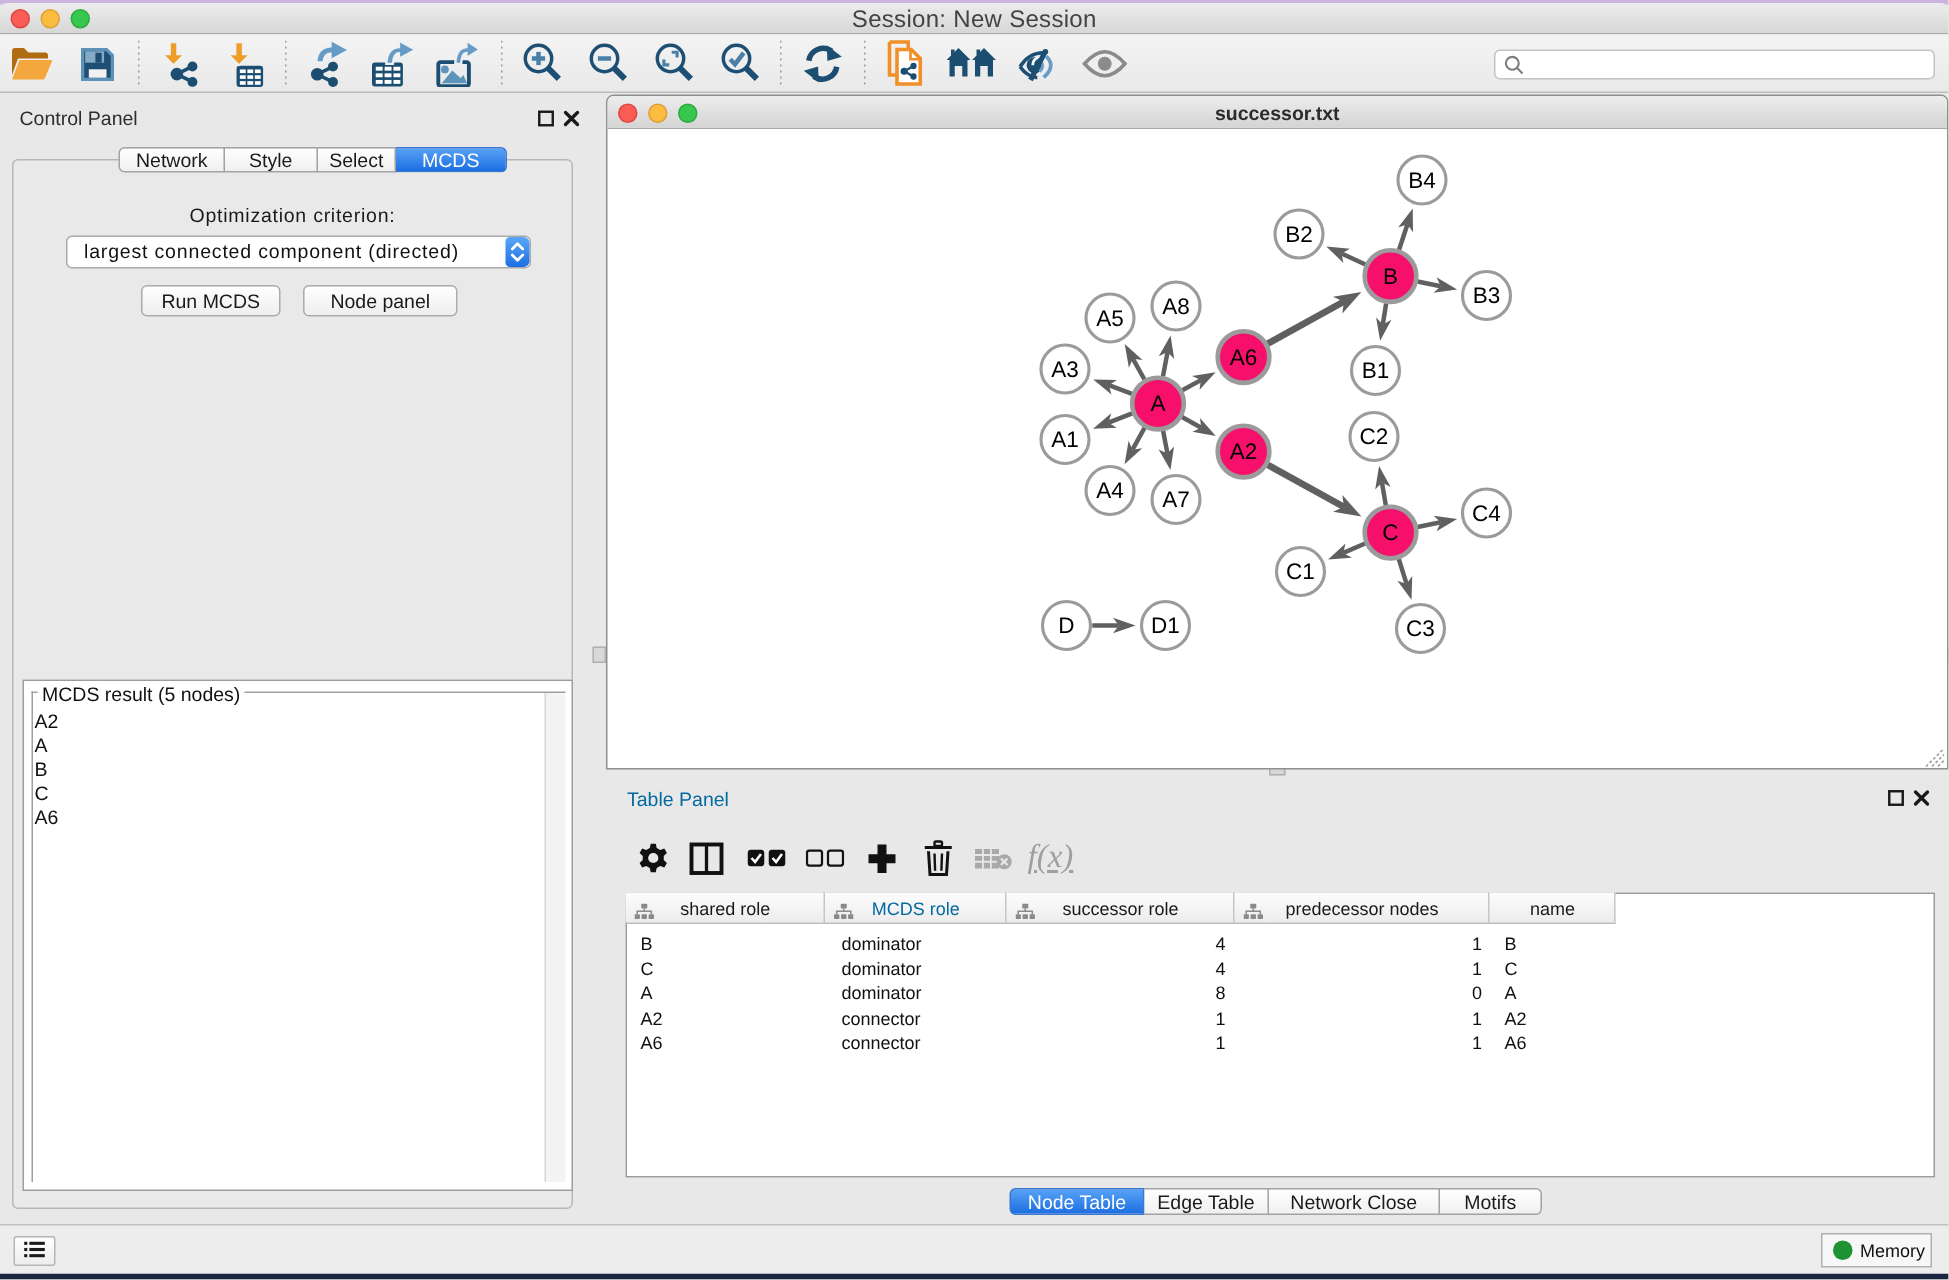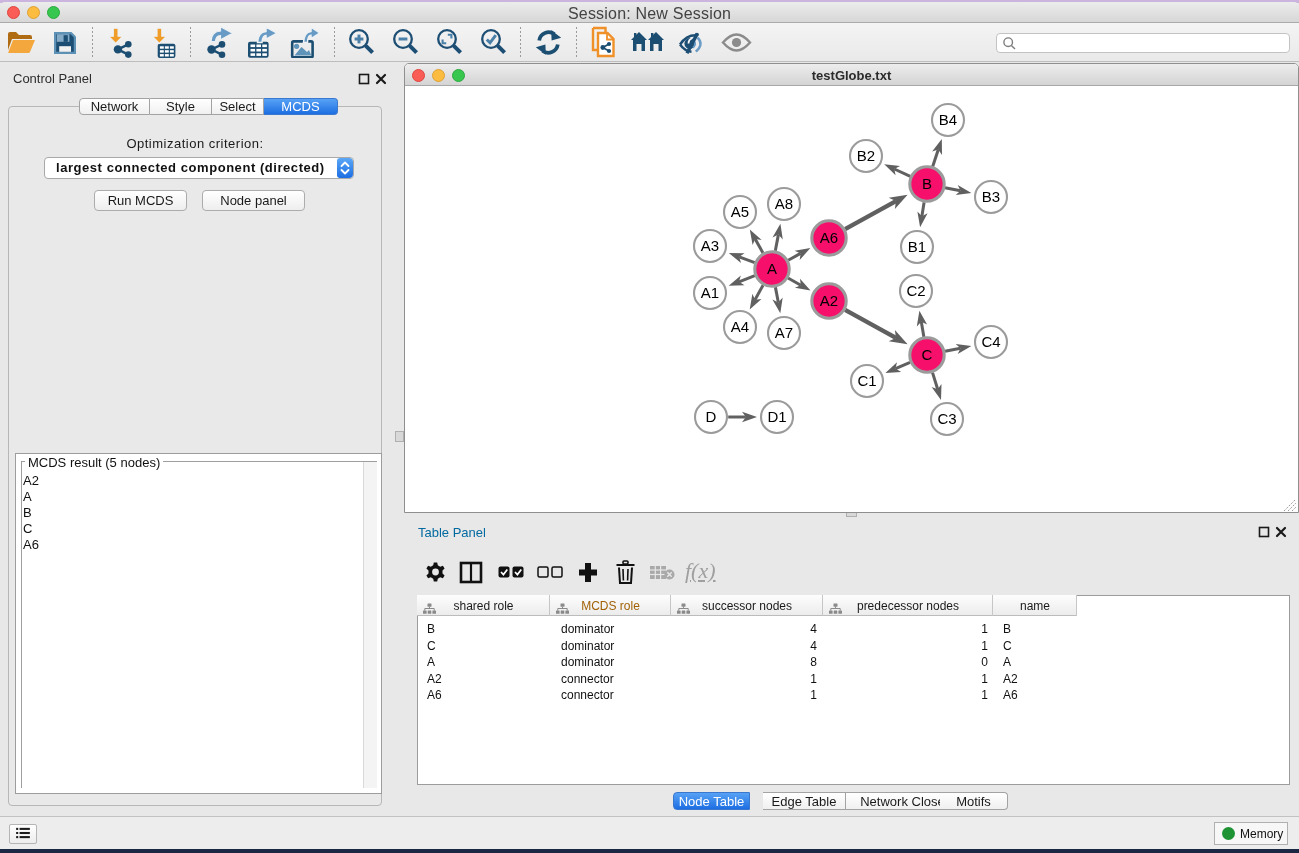--- a/index.html
+++ b/index.html
@@ -222,21 +222,21 @@
 <div class="abs" style="left:9px;top:136px;width:372px;text-align:center;font-size:13px;letter-spacing:0.5px;color:#1a1a1a;">Optimization criterion:</div>
 
 <div class="abs" style="left:44px;top:157px;width:310px;height:22px;background:#fff;
   border:1px solid #a9a9a9;border-radius:4px;"></div>
 <div class="abs" style="left:337px;top:158px;width:16px;height:20px;border-radius:3px 4px 4px 3px;
   background:linear-gradient(#5ba7f7,#1c6ee3);"></div>
 <svg class="ic" style="left:338px;top:160px;" width="14" height="16" viewBox="0 0 14 16">
  <path d="M3.5 6 L7 2.5 L10.5 6" fill="none" stroke="#fff" stroke-width="1.8" stroke-linecap="round" stroke-linejoin="round"></path>
  <path d="M3.5 10 L7 13.5 L10.5 10" fill="none" stroke="#fff" stroke-width="1.8" stroke-linecap="round" stroke-linejoin="round"></path>
 </svg>
-<div class="abs" style="left:56px;top:160px;font-size:13px;letter-spacing:0.55px;color:#111;font-weight:bold;">largest connected component (directed)</div>
+<div class="abs" style="left:56px;top:160px;font-size:13px;letter-spacing:0.55px;color:#111;">largest connected component (directed)</div>
 
 <div class="btn" style="left:94px;top:190px;width:93px;">Run MCDS</div>
 <div class="btn" style="left:202px;top:190px;width:103px;">Node panel</div>
 
 <div class="abs" style="left:15px;top:453px;width:367px;height:341px;background:#fff;border:1px solid #9d9d9d;"></div>
 <div class="abs" style="left:21px;top:461px;width:356px;height:327px;border:1px solid #9f9f9f;border-bottom:none;border-right:none;"></div>
 <div class="abs" style="left:363px;top:462px;width:14px;height:326px;background:#f4f4f4;border-left:1px solid #d9d9d9;"></div>
 <div class="abs" style="left:25px;top:455px;background:#fff;padding:0 3px;font-size:13px;color:#111;">MCDS result (5 nodes)</div>
 <div class="abs" style="left:23px;top:473px;font-size:13px;color:#111;line-height:16px;">A2<br>A<br>B<br>C<br>A6</div>
 
@@ -244,21 +244,21 @@
 <div class="abs" style="left:846px;top:511px;width:11px;height:6px;background:#d8d8d8;border:1px solid #b0b0b0;"></div>
 <div class="abs" style="left:1291px;top:431px;width:8px;height:11px;background:#d8d8d8;border:1px solid #b0b0b0;"></div>
 
 <div class="abs" style="left:404px;top:63px;width:895px;height:450px;background:#fff;
   border:1px solid #8f8f8f;border-radius:5px 5px 0 0;"></div>
 <div class="abs" style="left:405px;top:64px;width:893px;height:22px;border-radius:4px 4px 0 0;
   background:linear-gradient(#ededed,#d4d4d4);border-bottom:1px solid #a8a8a8;"></div>
 <div class="tl" style="left:412px;top:69px;background:#fa5d55;border:1px solid #df4640;"></div>
 <div class="tl" style="left:432px;top:69px;background:#fcbc40;border:1px solid #dfa136;"></div>
 <div class="tl" style="left:452px;top:69px;background:#38c74e;border:1px solid #2ca93f;"></div>
-<div class="abs" style="left:405px;top:68px;width:893px;text-align:center;font-size:13px;font-weight:bold;color:#2b2b2b;">testGlobe.txt</div>
+<div class="abs" style="left:405px;top:68px;width:893px;text-align:center;font-size:13px;font-weight:bold;color:#2b2b2b;">successor.txt</div>
 <svg class="ic" style="left:1283px;top:498px;" width="14" height="14" viewBox="0 0 14 14">
  <g stroke="#9a9a9a" stroke-width="1" stroke-dasharray="2,1.4">
   <line x1="1" y1="13" x2="13" y2="1"></line>
       <line x1="5" y1="13" x2="13" y2="5"></line>
       <line x1="9" y1="13" x2="13" y2="9"></line>
  </g>
 </svg>
 <svg width="893" height="426" viewBox="0 0 893 426" style="position:absolute;left:406px;top:87px;">
 <g stroke="#606060">
 <line x1="348.8" y1="188.6" x2="333.0" y2="194.8" stroke-width="3.0"></line>
@@ -428,34 +428,34 @@
       <g fill="#8a8a8a">
         <rect x="4.5" y="0.5" width="4" height="3.2" rx="0.5"></rect>
         <rect x="0" y="7.5" width="3.6" height="3.2" rx="0.5"></rect>
         <rect x="4.7" y="7.5" width="3.6" height="3.2" rx="0.5"></rect>
         <rect x="9.4" y="7.5" width="3.6" height="3.2" rx="0.5"></rect>
       </g>
       <g stroke="#8a8a8a" stroke-width="1" fill="none">
         <path d="M6.5 3.7 L6.5 5.5 M1.8 7.5 L1.8 5.5 L11.2 5.5 L11.2 7.5"></path>
       </g>
     </svg></div>
-<div class="abs" style="left:550px;top:599px;width:121px;text-align:center;font-size:12px;color:#a16207;">MCDS role</div>
+<div class="abs" style="left:550px;top:599px;width:121px;text-align:center;font-size:12px;color:#0369a1;">MCDS role</div>
 <div class="abs" style="left:671px;top:595px;width:152px;height:21px;border-right:1px solid #c6c6c6;"></div>
 <div class="abs" style="left:677px;top:599px;"><svg width="13" height="12" viewBox="0 0 13 12" style="vertical-align:-2px;margin-right:6px;">
       <g fill="#8a8a8a">
         <rect x="4.5" y="0.5" width="4" height="3.2" rx="0.5"></rect>
         <rect x="0" y="7.5" width="3.6" height="3.2" rx="0.5"></rect>
         <rect x="4.7" y="7.5" width="3.6" height="3.2" rx="0.5"></rect>
         <rect x="9.4" y="7.5" width="3.6" height="3.2" rx="0.5"></rect>
       </g>
       <g stroke="#8a8a8a" stroke-width="1" fill="none">
         <path d="M6.5 3.7 L6.5 5.5 M1.8 7.5 L1.8 5.5 L11.2 5.5 L11.2 7.5"></path>
       </g>
     </svg></div>
-<div class="abs" style="left:671px;top:599px;width:152px;text-align:center;font-size:12px;color:#1a1a1a;">successor nodes</div>
+<div class="abs" style="left:671px;top:599px;width:152px;text-align:center;font-size:12px;color:#1a1a1a;">successor role</div>
 <div class="abs" style="left:823px;top:595px;width:170px;height:21px;border-right:1px solid #c6c6c6;"></div>
 <div class="abs" style="left:829px;top:599px;"><svg width="13" height="12" viewBox="0 0 13 12" style="vertical-align:-2px;margin-right:6px;">
       <g fill="#8a8a8a">
         <rect x="4.5" y="0.5" width="4" height="3.2" rx="0.5"></rect>
         <rect x="0" y="7.5" width="3.6" height="3.2" rx="0.5"></rect>
         <rect x="4.7" y="7.5" width="3.6" height="3.2" rx="0.5"></rect>
         <rect x="9.4" y="7.5" width="3.6" height="3.2" rx="0.5"></rect>
       </g>
       <g stroke="#8a8a8a" stroke-width="1" fill="none">
         <path d="M6.5 3.7 L6.5 5.5 M1.8 7.5 L1.8 5.5 L11.2 5.5 L11.2 7.5"></path>
@@ -483,25 +483,25 @@
 <div class="abs" style="left:561px;top:671.5px;font-size:12px;color:#111;">connector</div>
 <div class="abs" style="left:717px;top:671.5px;width:100px;text-align:right;font-size:12px;color:#111;">1</div>
 <div class="abs" style="left:888px;top:671.5px;width:100px;text-align:right;font-size:12px;color:#111;">1</div>
 <div class="abs" style="left:1003px;top:671.5px;font-size:12px;color:#111;">A2</div>
 <div class="abs" style="left:427px;top:688px;font-size:12px;color:#111;">A6</div>
 <div class="abs" style="left:561px;top:688px;font-size:12px;color:#111;">connector</div>
 <div class="abs" style="left:717px;top:688px;width:100px;text-align:right;font-size:12px;color:#111;">1</div>
 <div class="abs" style="left:888px;top:688px;width:100px;text-align:right;font-size:12px;color:#111;">1</div>
 <div class="abs" style="left:1003px;top:688px;font-size:12px;color:#111;">A6</div>
 
-<div class="btab" style="left:673px;width:77px;border-radius:4px 0 0 4px;border-left:1px solid #a3a3a3;
+<div class="btab" style="left:673px;width:90px;border-radius:4px 0 0 4px;border-left:1px solid #a3a3a3;
   background:linear-gradient(#57a2f5,#1d6ee2);color:#fff;border-color:#3a77cf;">Node Table</div>
 <div class="btab" style="left:763px;width:83px;">Edge Table</div>
 <div class="btab" style="left:846px;width:114px;">Network Close</div>
-<div class="btab" style="left:940px;width:68px;border-radius:0 4px 4px 0;">Motifs</div>
+<div class="btab" style="left:960px;width:68px;border-radius:0 4px 4px 0;">Motifs</div>
 
 <div class="abs" style="left:0;top:816px;width:1299px;height:33px;background:#ededed;border-top:1px solid #c2c2c2;"></div>
 <div class="abs" style="left:9px;top:824px;width:28px;height:20px;background:linear-gradient(#ffffff,#ededed);
   border:1px solid #b5b5b5;border-radius:2px;"></div>
 <svg class="ic" style="left:15px;top:827px;" width="16" height="12" viewBox="0 0 16 14">
  <g fill="#1a1a1a">
   <rect x="0" y="1" width="2.4" height="2.4"></rect>
       <rect x="4" y="1" width="12" height="2.4"></rect>
   <rect x="0" y="5.8" width="2.4" height="2.4"></rect>
       <rect x="4" y="5.8" width="12" height="2.4"></rect>

